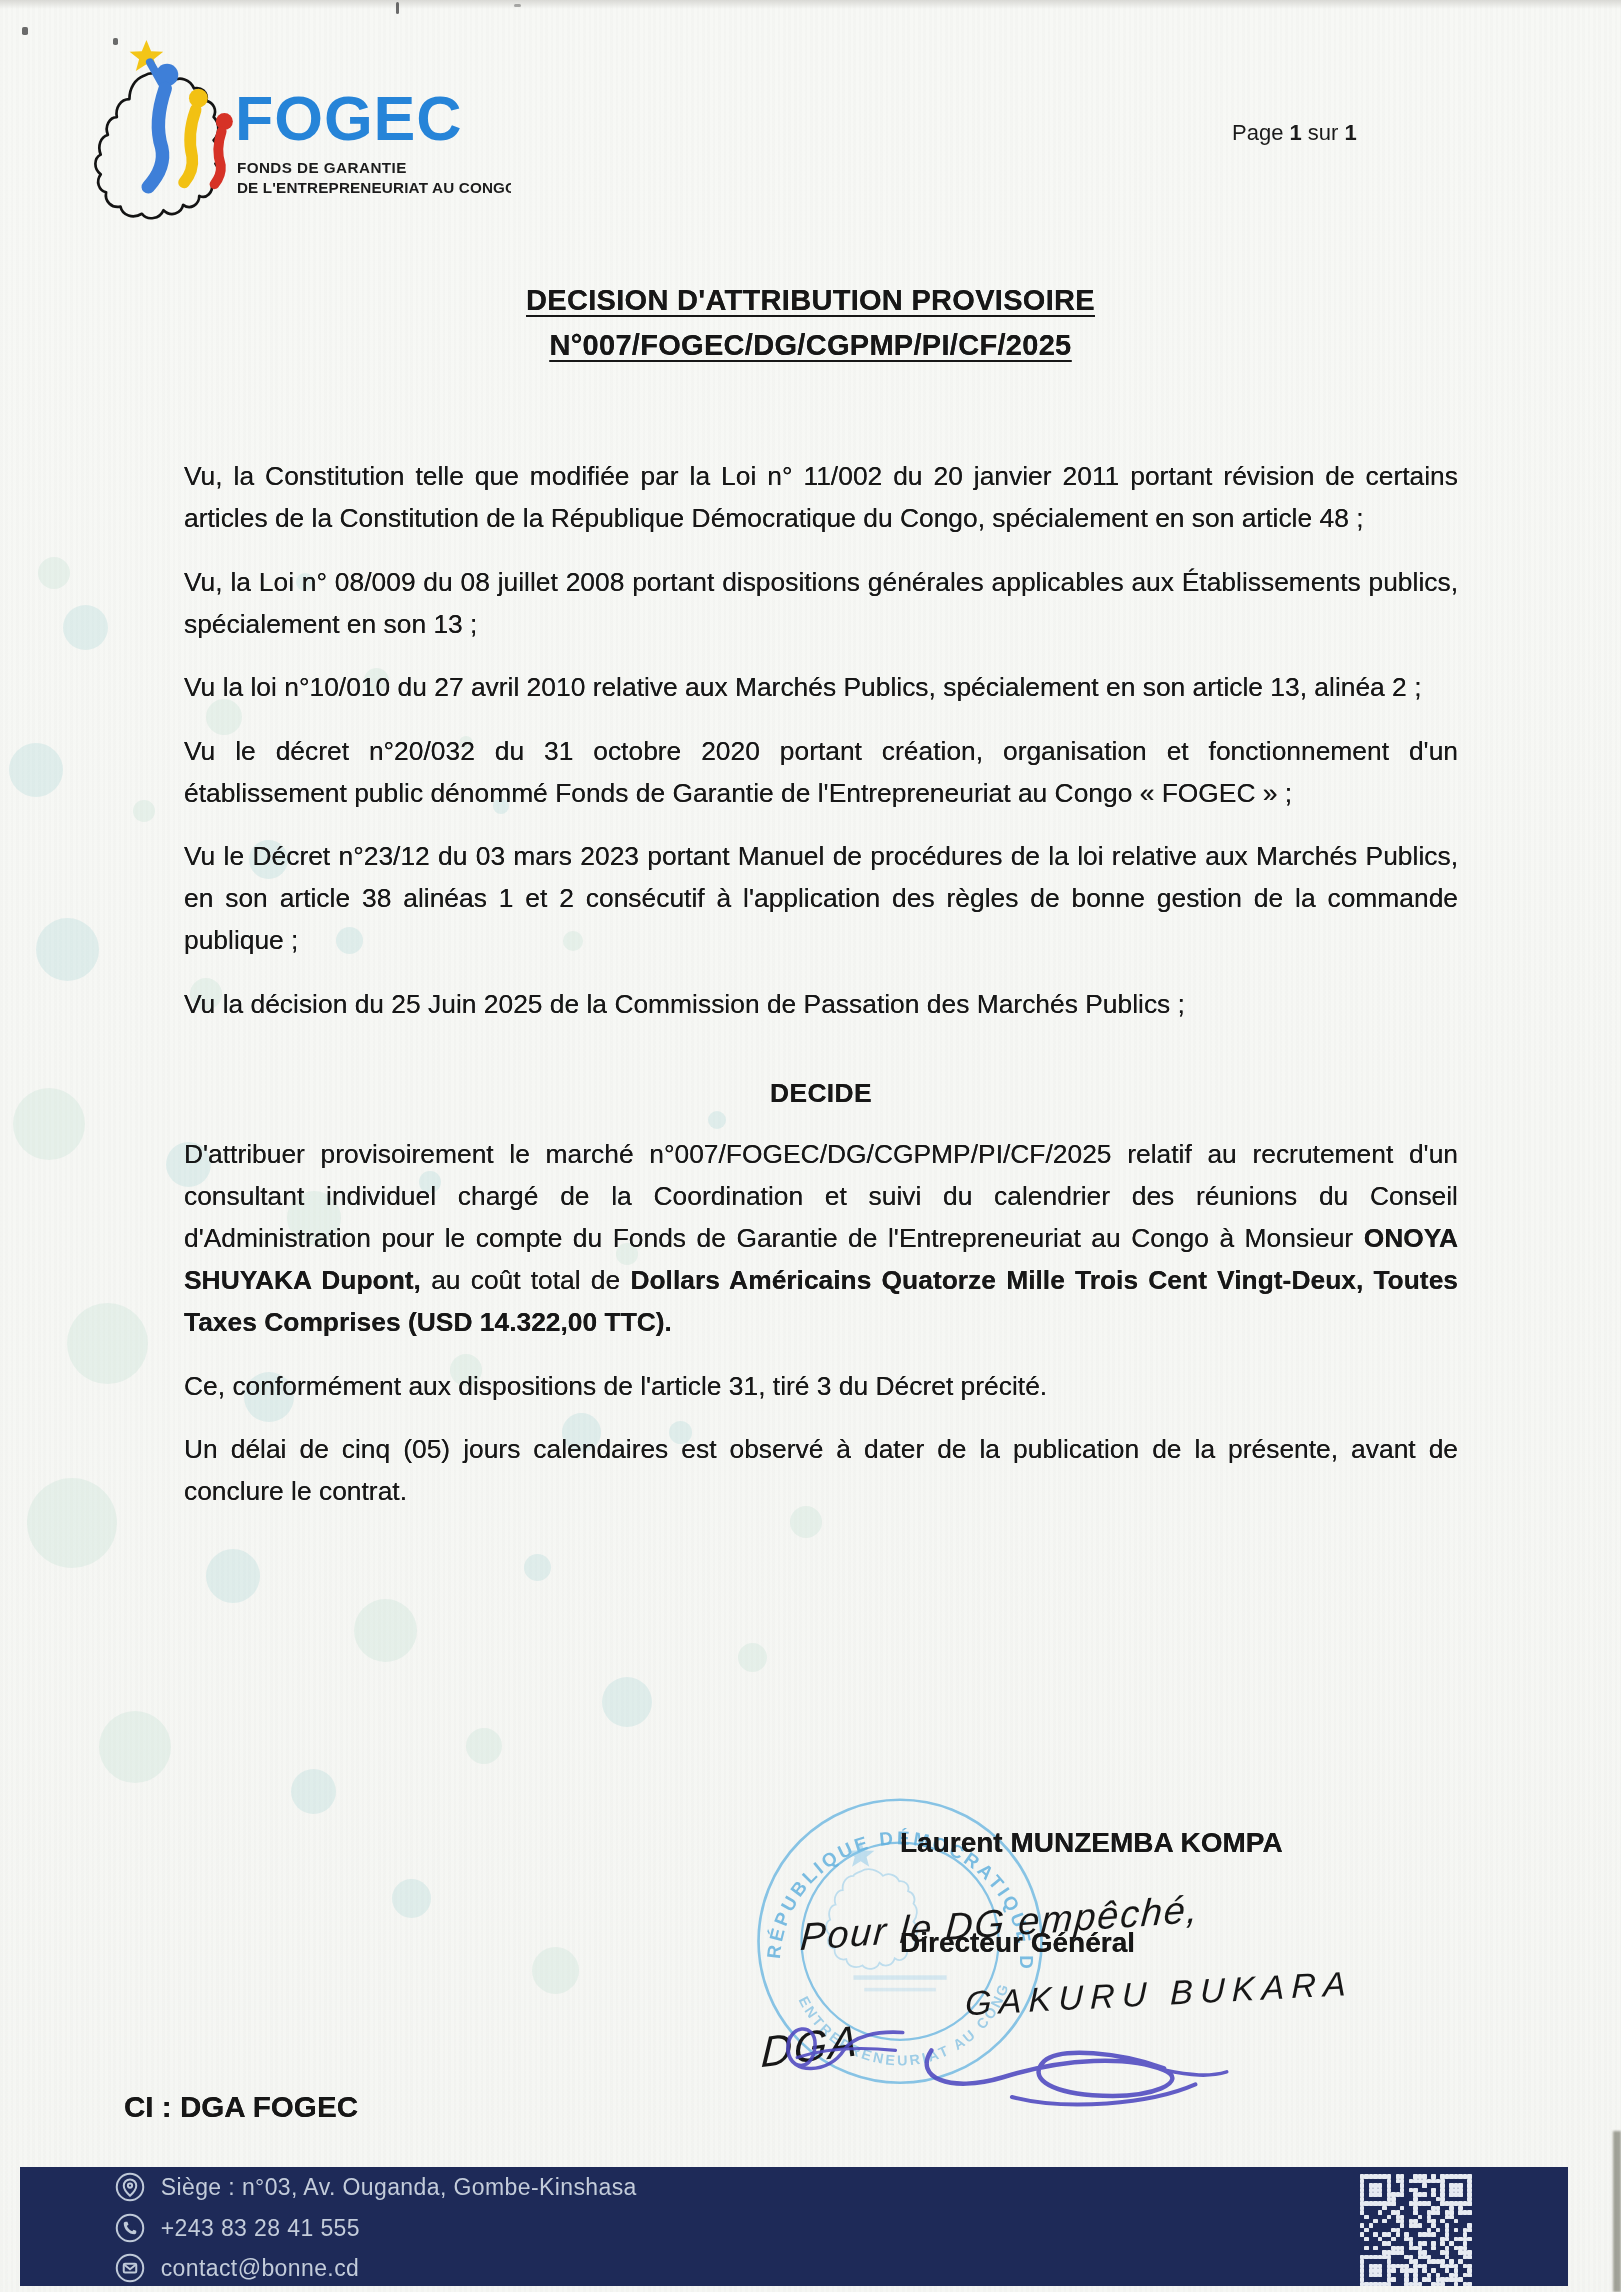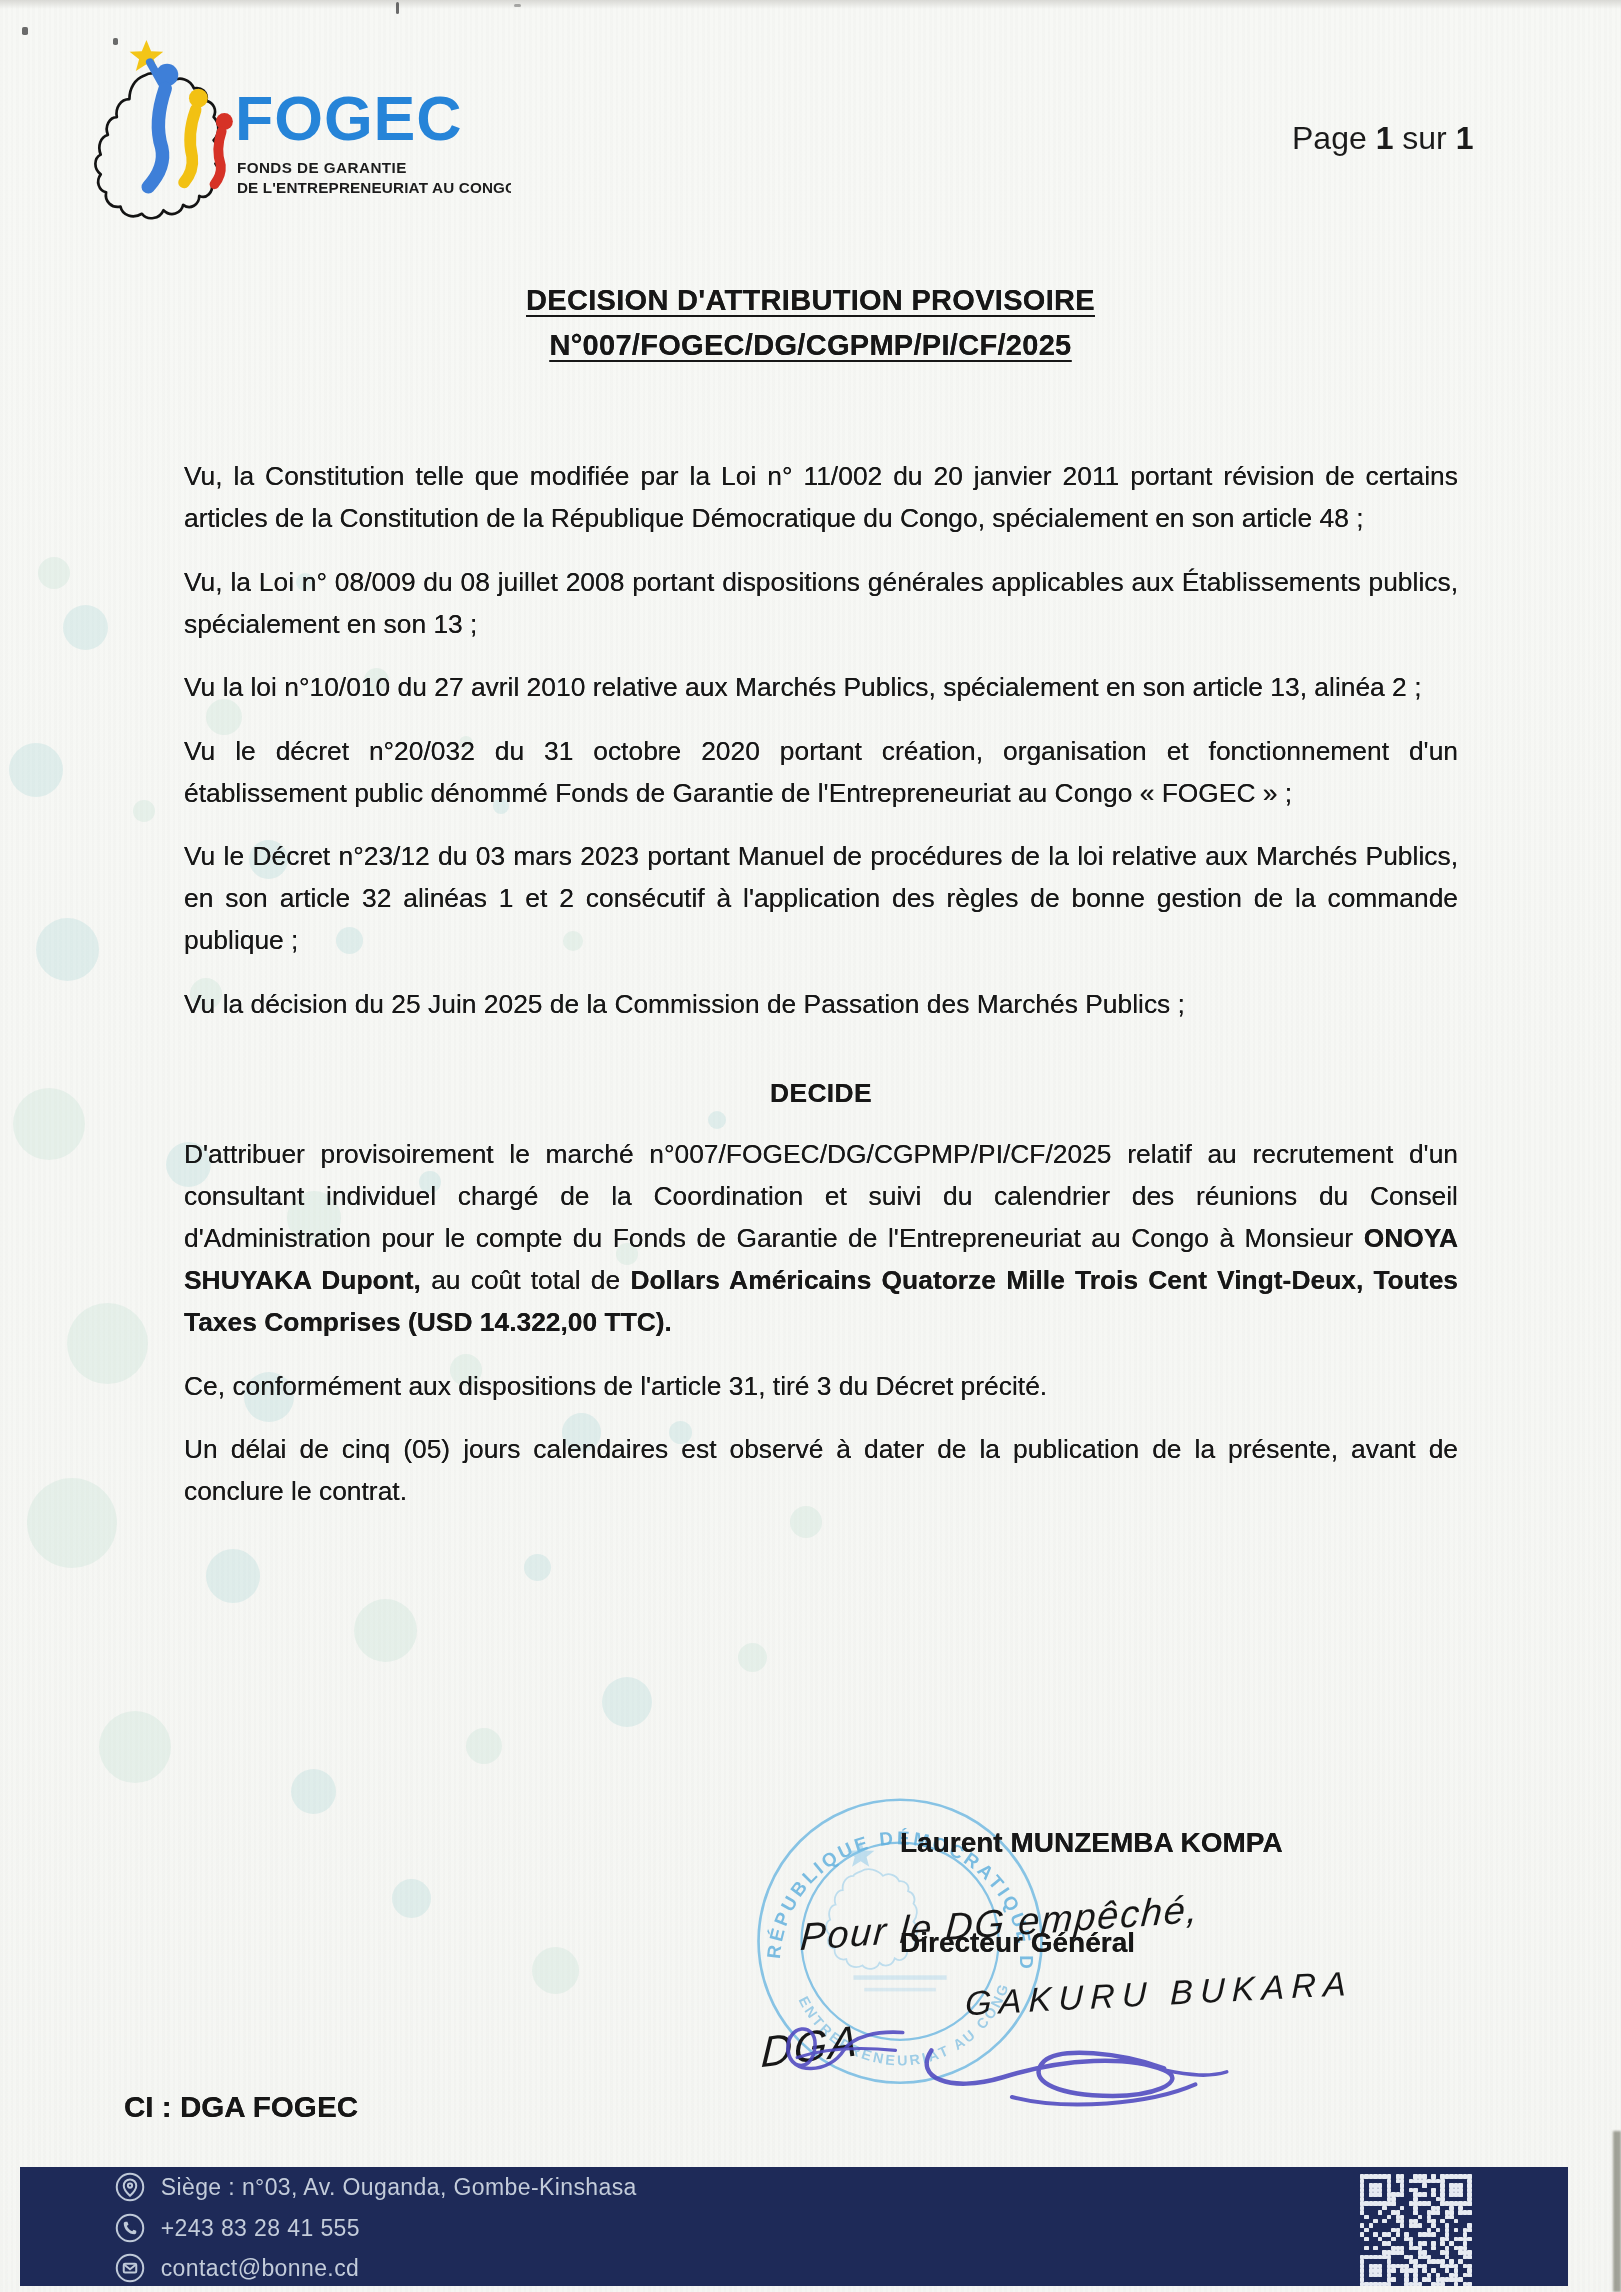--- a/index.html
+++ b/index.html
@@ -14,21 +14,21 @@
   .scan-top{position:absolute;left:0;top:0;width:100%;height:9px;
     background:linear-gradient(#d9d9d5,rgba(217,217,213,0));}
   .speck{position:absolute;background:#3c3c3c;border-radius:1.8px;opacity:.75;}
   .scan-right{position:absolute;right:0;top:2131px;width:8px;height:161px;
     background:#5d5e4e;opacity:.55;filter:blur(0.9px);}
   
   #wm{position:absolute;inset:0;pointer-events:none;}
   .wm-dot{position:absolute;border-radius:50%;}
   
   #logo{position:absolute;left:90px;top:38px;}
-  .pagenum{position:absolute;left:1292px;top:120px;font-size:32px;color:#1b1b1b;}
+  .pagenum{position:absolute;left:1232px;top:120px;font-size:22px;color:#1b1b1b;}
   
   .title-wrap{position:absolute;left:0;top:278px;width:100%;text-align:center;}
   .title-line{font-size:29px;font-weight:bold;line-height:45px;
     text-decoration:underline;text-underline-offset:4.5px;text-decoration-thickness:2.2px;
     letter-spacing:0.3px;text-shadow:0 0 0.4px #222;}
   
   #body{position:absolute;left:184px;top:455px;width:1274px;
     font-size:26.4px;line-height:42px;text-align:justify;text-shadow:0 0 0.4px #333;}
   #body p{margin:0 0 21.5px 0;}
   .decide{font-weight:bold;text-align:center;margin:47px 0 19.7px 0 !important;letter-spacing:0.4px;}
@@ -136,21 +136,21 @@
   <div class="title-wrap">
     <div class="title-line">DECISION D'ATTRIBUTION PROVISOIRE</div>
     <div class="title-line">N°007/FOGEC/DG/CGPMP/PI/CF/2025</div>
   </div>
 
   <div id="body">
     <p>Vu, la Constitution telle que modifiée par la Loi n° 11/002 du 20 janvier 2011 portant révision de certains articles de la Constitution de la République Démocratique du Congo, spécialement en son article 48 ;</p>
     <p>Vu, la Loi n° 08/009 du 08 juillet 2008 portant dispositions générales applicables aux Établissements publics, spécialement en son 13 ;</p>
     <p>Vu la loi n°10/010 du 27 avril 2010 relative aux Marchés Publics, spécialement en son article 13, alinéa 2 ;</p>
     <p>Vu le décret n°20/032 du 31 octobre 2020 portant création, organisation et fonctionnement d'un établissement public dénommé Fonds de Garantie de l'Entrepreneuriat au Congo « FOGEC » ;</p>
-    <p>Vu le Décret n°23/12 du 03 mars 2023 portant Manuel de procédures de la loi relative aux Marchés Publics, en son article 32 alinéas 1 et 2 consécutif à l'application des règles de bonne gestion de la commande publique ;</p>
+    <p>Vu le Décret n°23/12 du 03 mars 2023 portant Manuel de procédures de la loi relative aux Marchés Publics, en son article 38 alinéas 1 et 2 consécutif à l'application des règles de bonne gestion de la commande publique ;</p>
     <p>Vu la décision du 25 Juin 2025 de la Commission de Passation des Marchés Publics ;</p>
     <p class="decide">DECIDE</p>
     <p><span>D'attribuer provisoirement le marché n°007/FOGEC/DG/CGPMP/PI/CF/2025 relatif au recrutement d'un consultant individuel chargé de la Coordination et suivi du calendrier des réunions du Conseil d'Administration pour le compte du Fonds de Garantie de l'Entrepreneuriat au Congo à Monsieur </span><span style="font-weight: bold;">ONOYA SHUYAKA Dupont,</span><span> au coût total de </span><span style="font-weight: bold;">Dollars Américains Quatorze Mille Trois Cent Vingt-Deux, Toutes Taxes Comprises (USD 14.322,00 TTC).</span></p>
     <p>Ce, conformément aux dispositions de l'article 31, tiré 3 du Décret précité.</p>
     <p>Un délai de cinq (05) jours calendaires est observé à dater de la publication de la présente, avant de conclure le contrat.</p>
   </div>
 
   <svg id="stamp" width="309" height="309" viewBox="0 0 345 345">
     <defs>
       <path id="arcTop" d="M 38,196 A 134,134 0 1 1 306,196" fill="none"></path>

